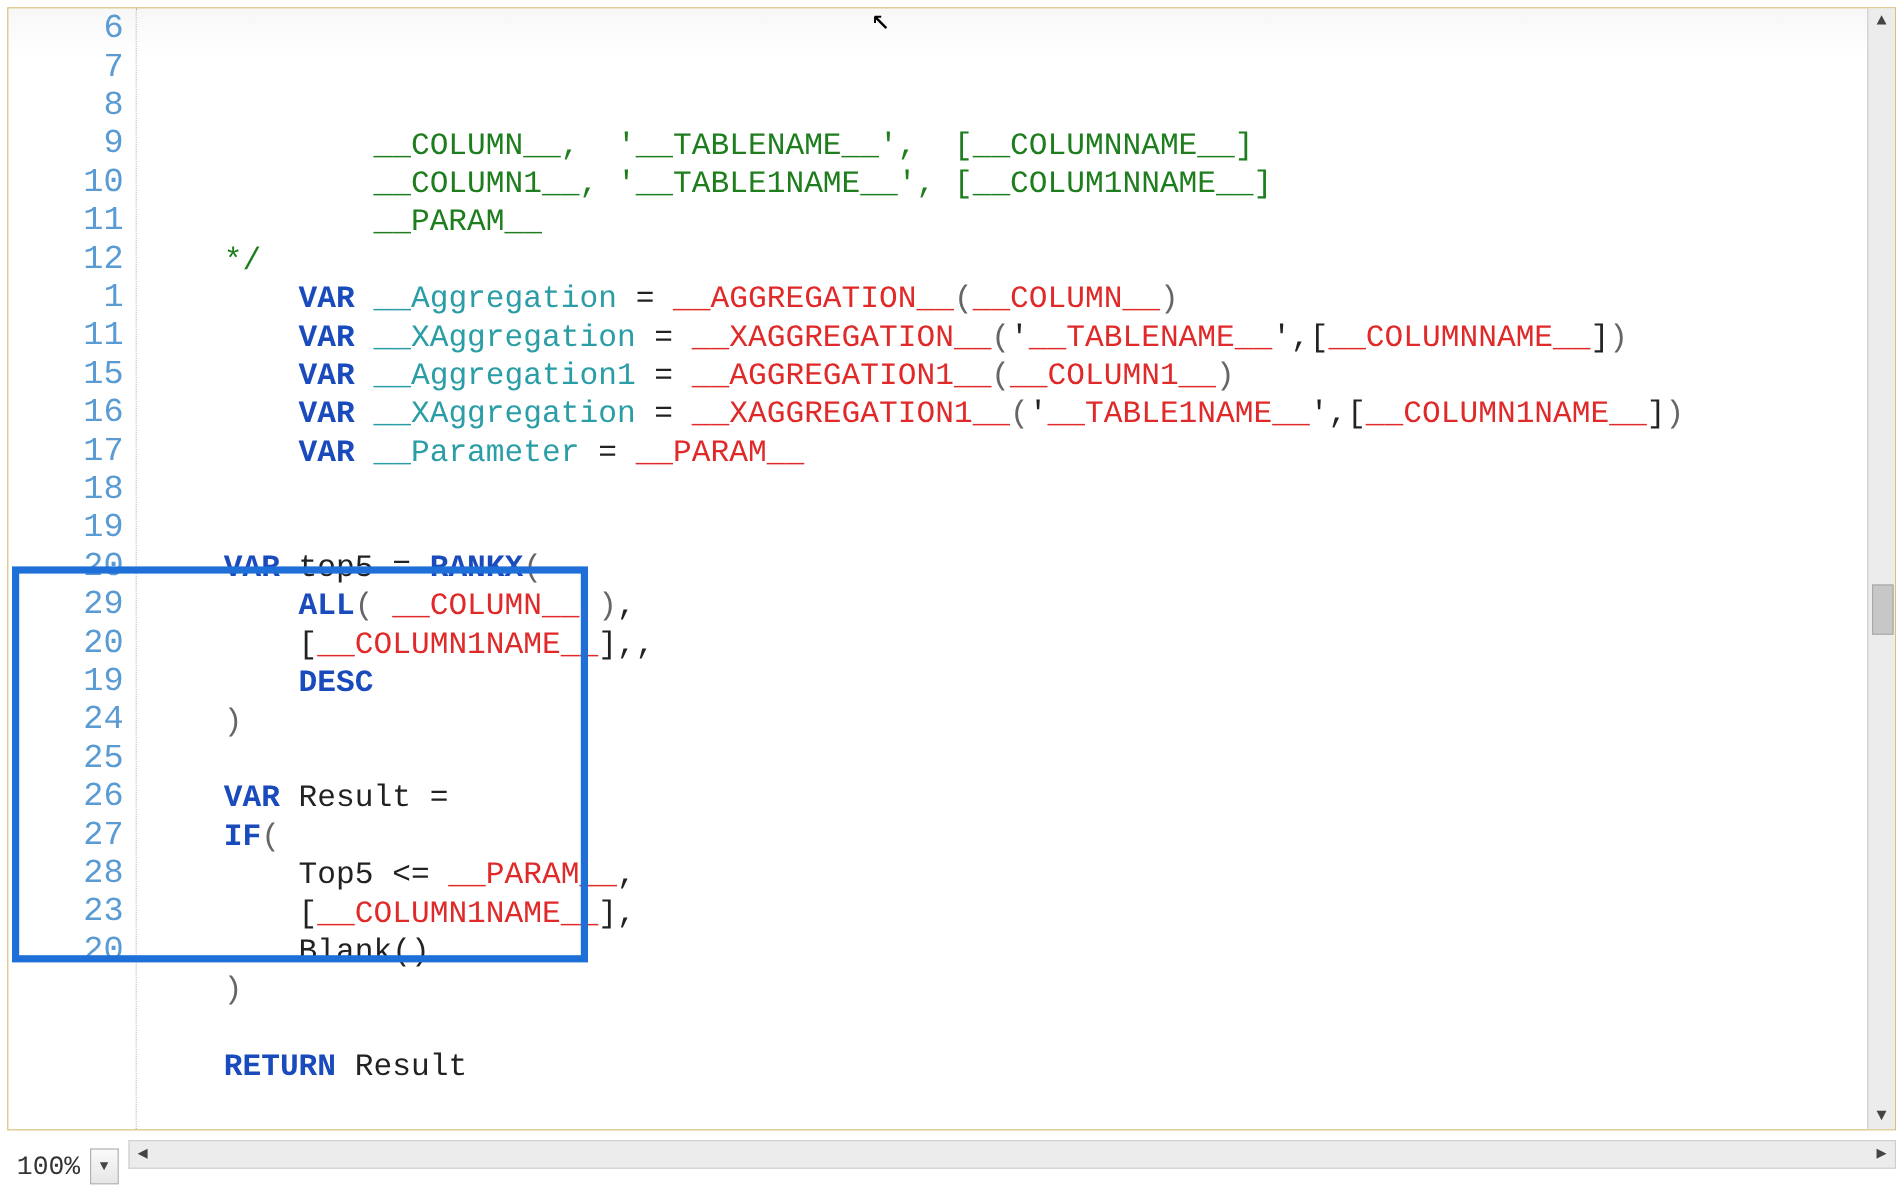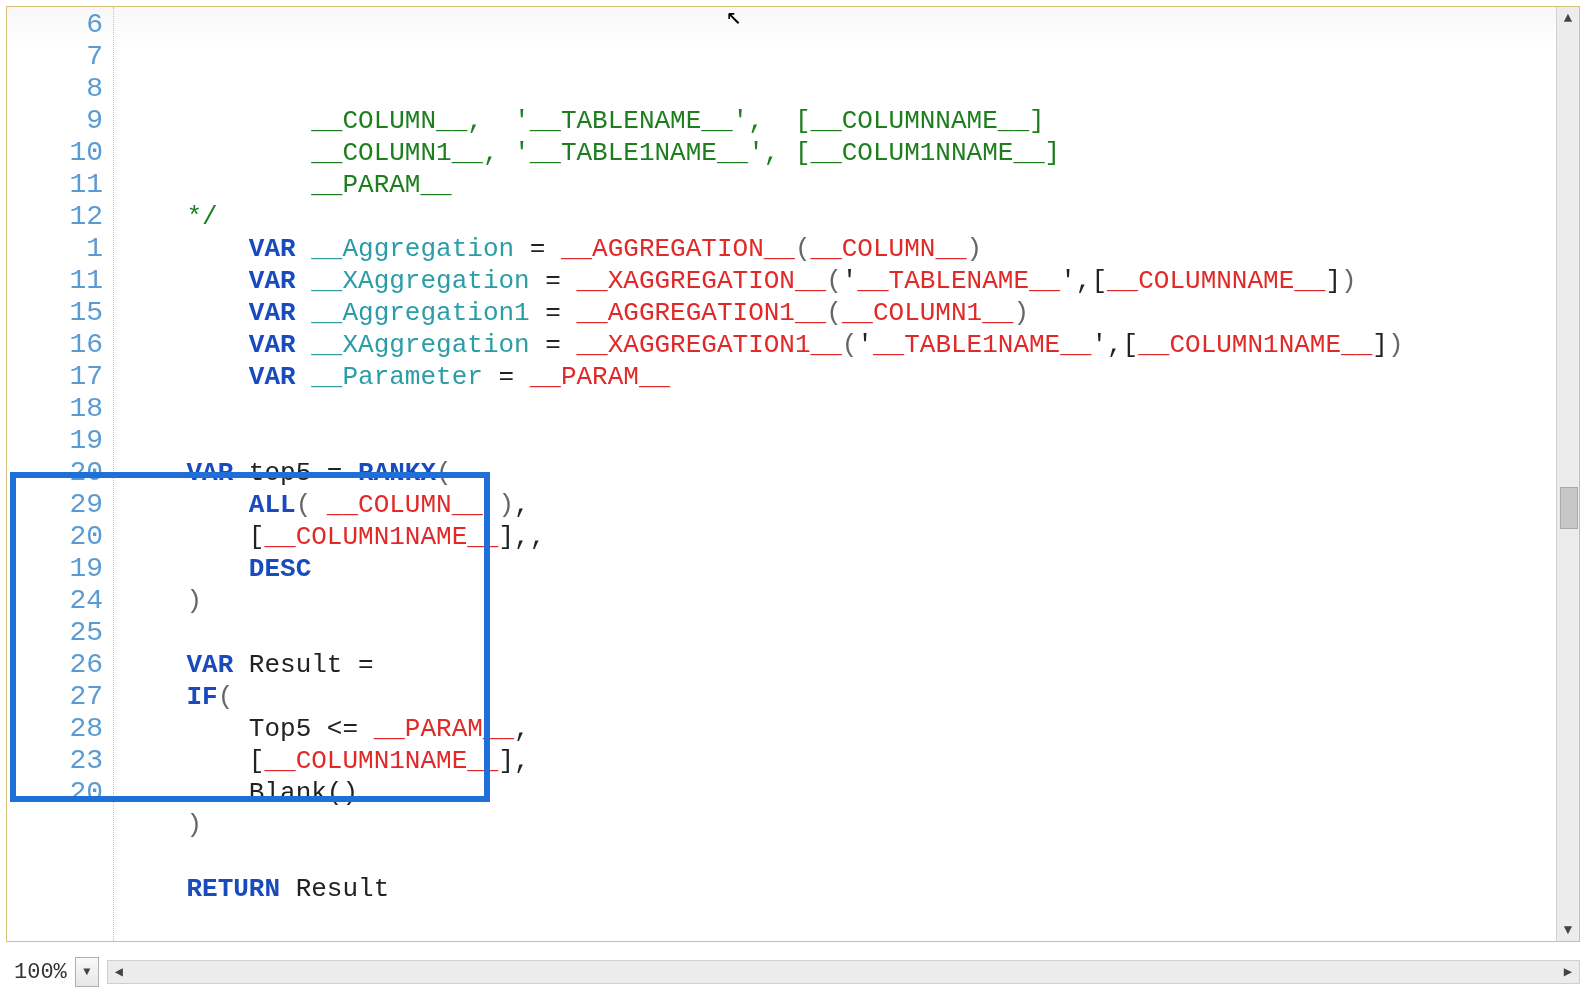--- a/index.html
+++ b/index.html
@@ -68,21 +68,21 @@
     border-left:1px solid #cfcfcf;
   }
   .vscroll .arrow{position:absolute;left:0;width:22px;height:22px;display:flex;align-items:center;justify-content:center;color:#444;font-size:14px;}
   .vscroll .up{top:0;}
   .vscroll .down{bottom:0;}
   .vscroll .thumb{position:absolute;left:3px;width:16px;top:480px;height:40px;background:var(--scroll-thumb);border:1px solid #aaa;}
 
   
   .statusbar{
     position:absolute;left:6px;right:6px;bottom:6px;height:44px;
-    display:flex;align-items:center;gap:4px;
+    display:flex;gap:4px;
     font-size:22px;color:#333;
   }
   .zoom{
     display:flex;align-items:center;gap:4px;
     padding:0 4px;
   }
   .zoom-val{padding:2px 4px;}
   .zoom-btn{
     width:22px;height:28px;border:1px solid #b0b0b0;background:linear-gradient(#fafafa,#e6e6e6);
     display:flex;align-items:center;justify-content:center;font-size:12px;color:#444;

